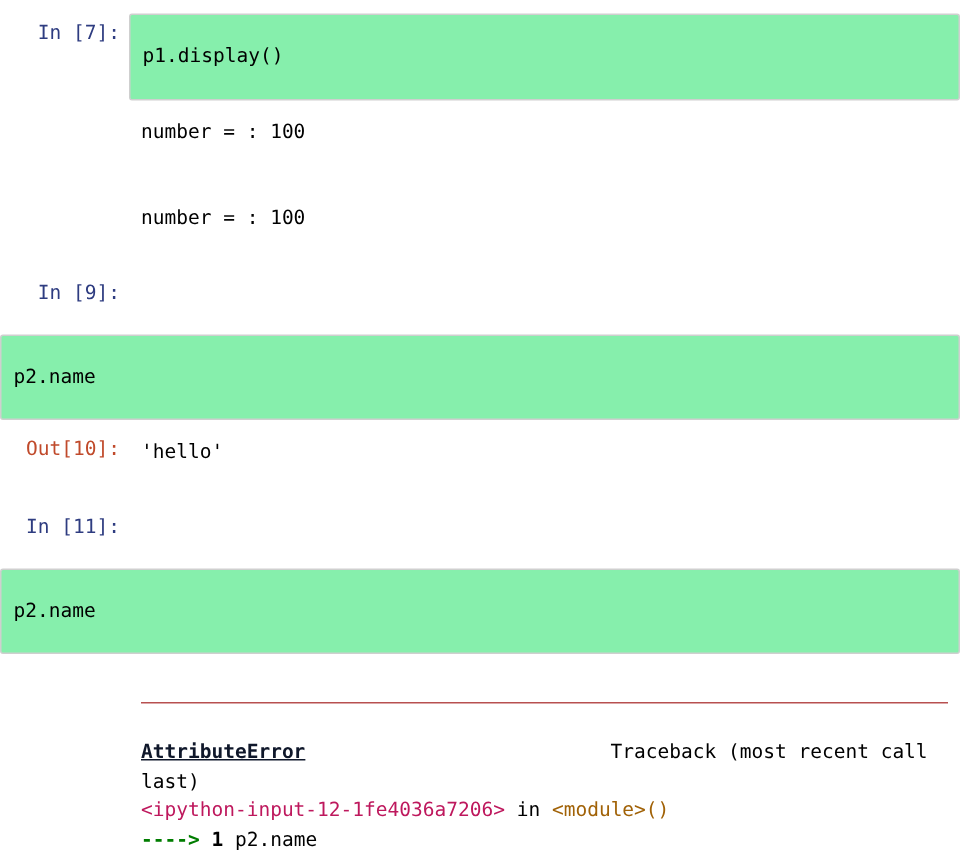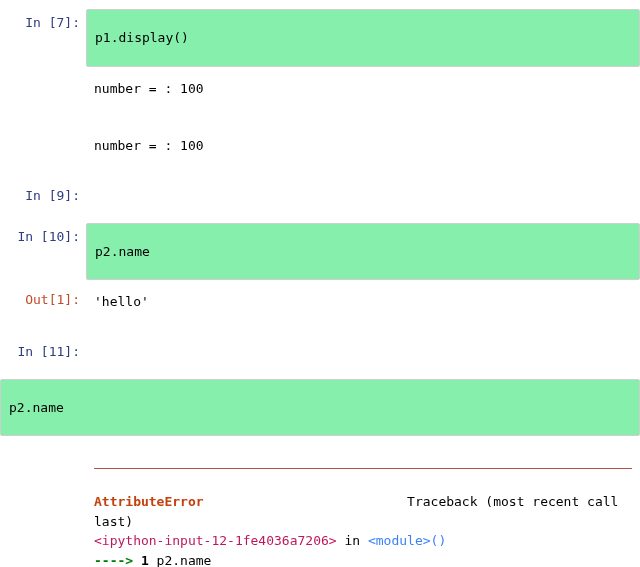--- a/index.html
+++ b/index.html
@@ -43,26 +43,26 @@
     font-family: Consolas, Monaco, monospace;
     color: #000;
     white-space: pre-wrap;
   }
   .gap { height: 14px; }
   .gap-small { height: 6px; }
 
   .c-kw { color: #007d00; font-weight: bold; }
   .c-str { color: #9a3b3b; }
   .c-op { color: #7b2f7b; }
-  .c-errname { color: #c2410c; font-weight: bold; }
+  .c-errname { color: #0f172a; font-weight: bold; text-decoration: underline; }
   .c-tb { color: #000; }
   .c-green { color: #be185d; }
   .c-arrow { color: #007d00; font-weight: bold; }
   .c-lineno { color: #000; font-weight: bold; }
-  .c-link { color: #3b82f6; }
+  .c-link { color: #a16207; }
 
   hr.err-sep {
     border: none;
     border-top: 1px solid #b85050;
     margin: 0 0 4px 0;
   }
 </style>
 </head>
 <body>
 
@@ -88,25 +88,24 @@
 
 <div class="gap"></div>
 
 <div class="cell">
   <div class="prompt prompt-in">In  [9]:</div>
 </div>
 
 <div class="gap"></div>
 
 <div class="cell">
-  <div class="prompt prompt-in">In [10]:</div>
   <div class="input-area">p2.name</div>
 </div>
 <div class="cell">
-  <div class="prompt prompt-out">Out[1]:</div>
+  <div class="prompt prompt-out">Out[10]:</div>
   <div class="output-area">'hello'</div>
 </div>
 
 <div class="gap"></div>
 
 <div class="cell">
   <div class="prompt prompt-in">In [11]:</div>
 </div>
 
 <div class="gap"></div>

